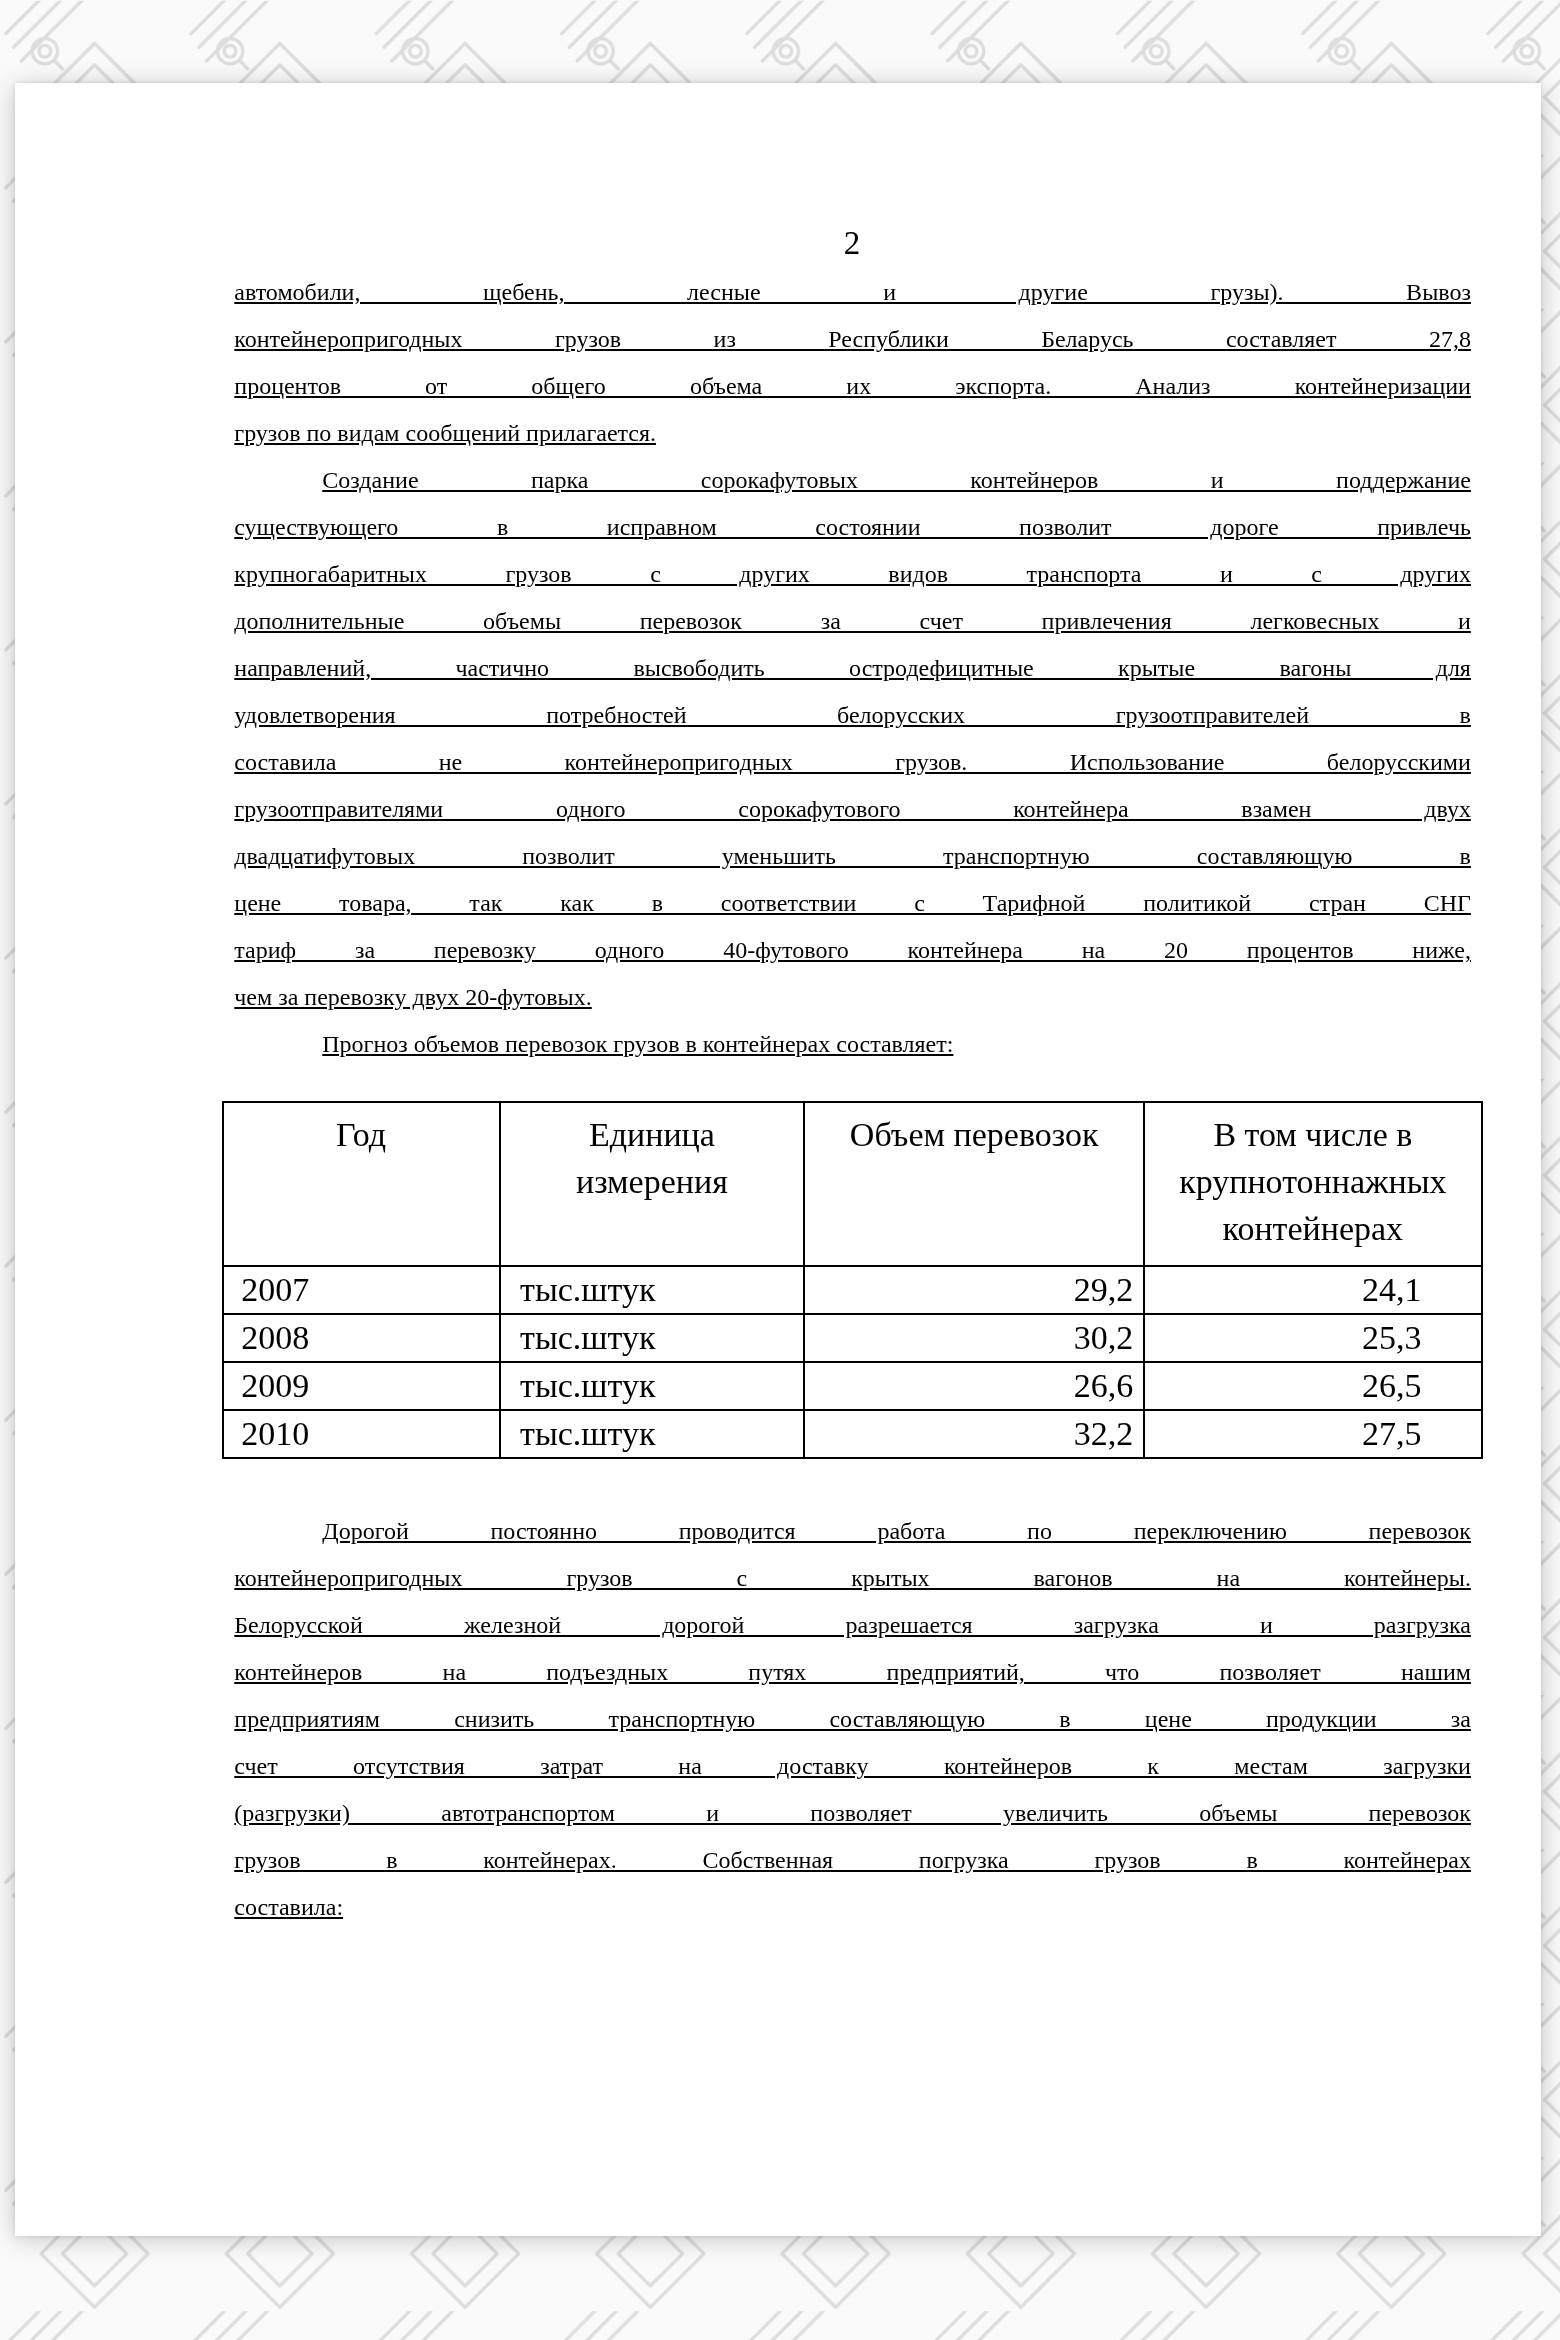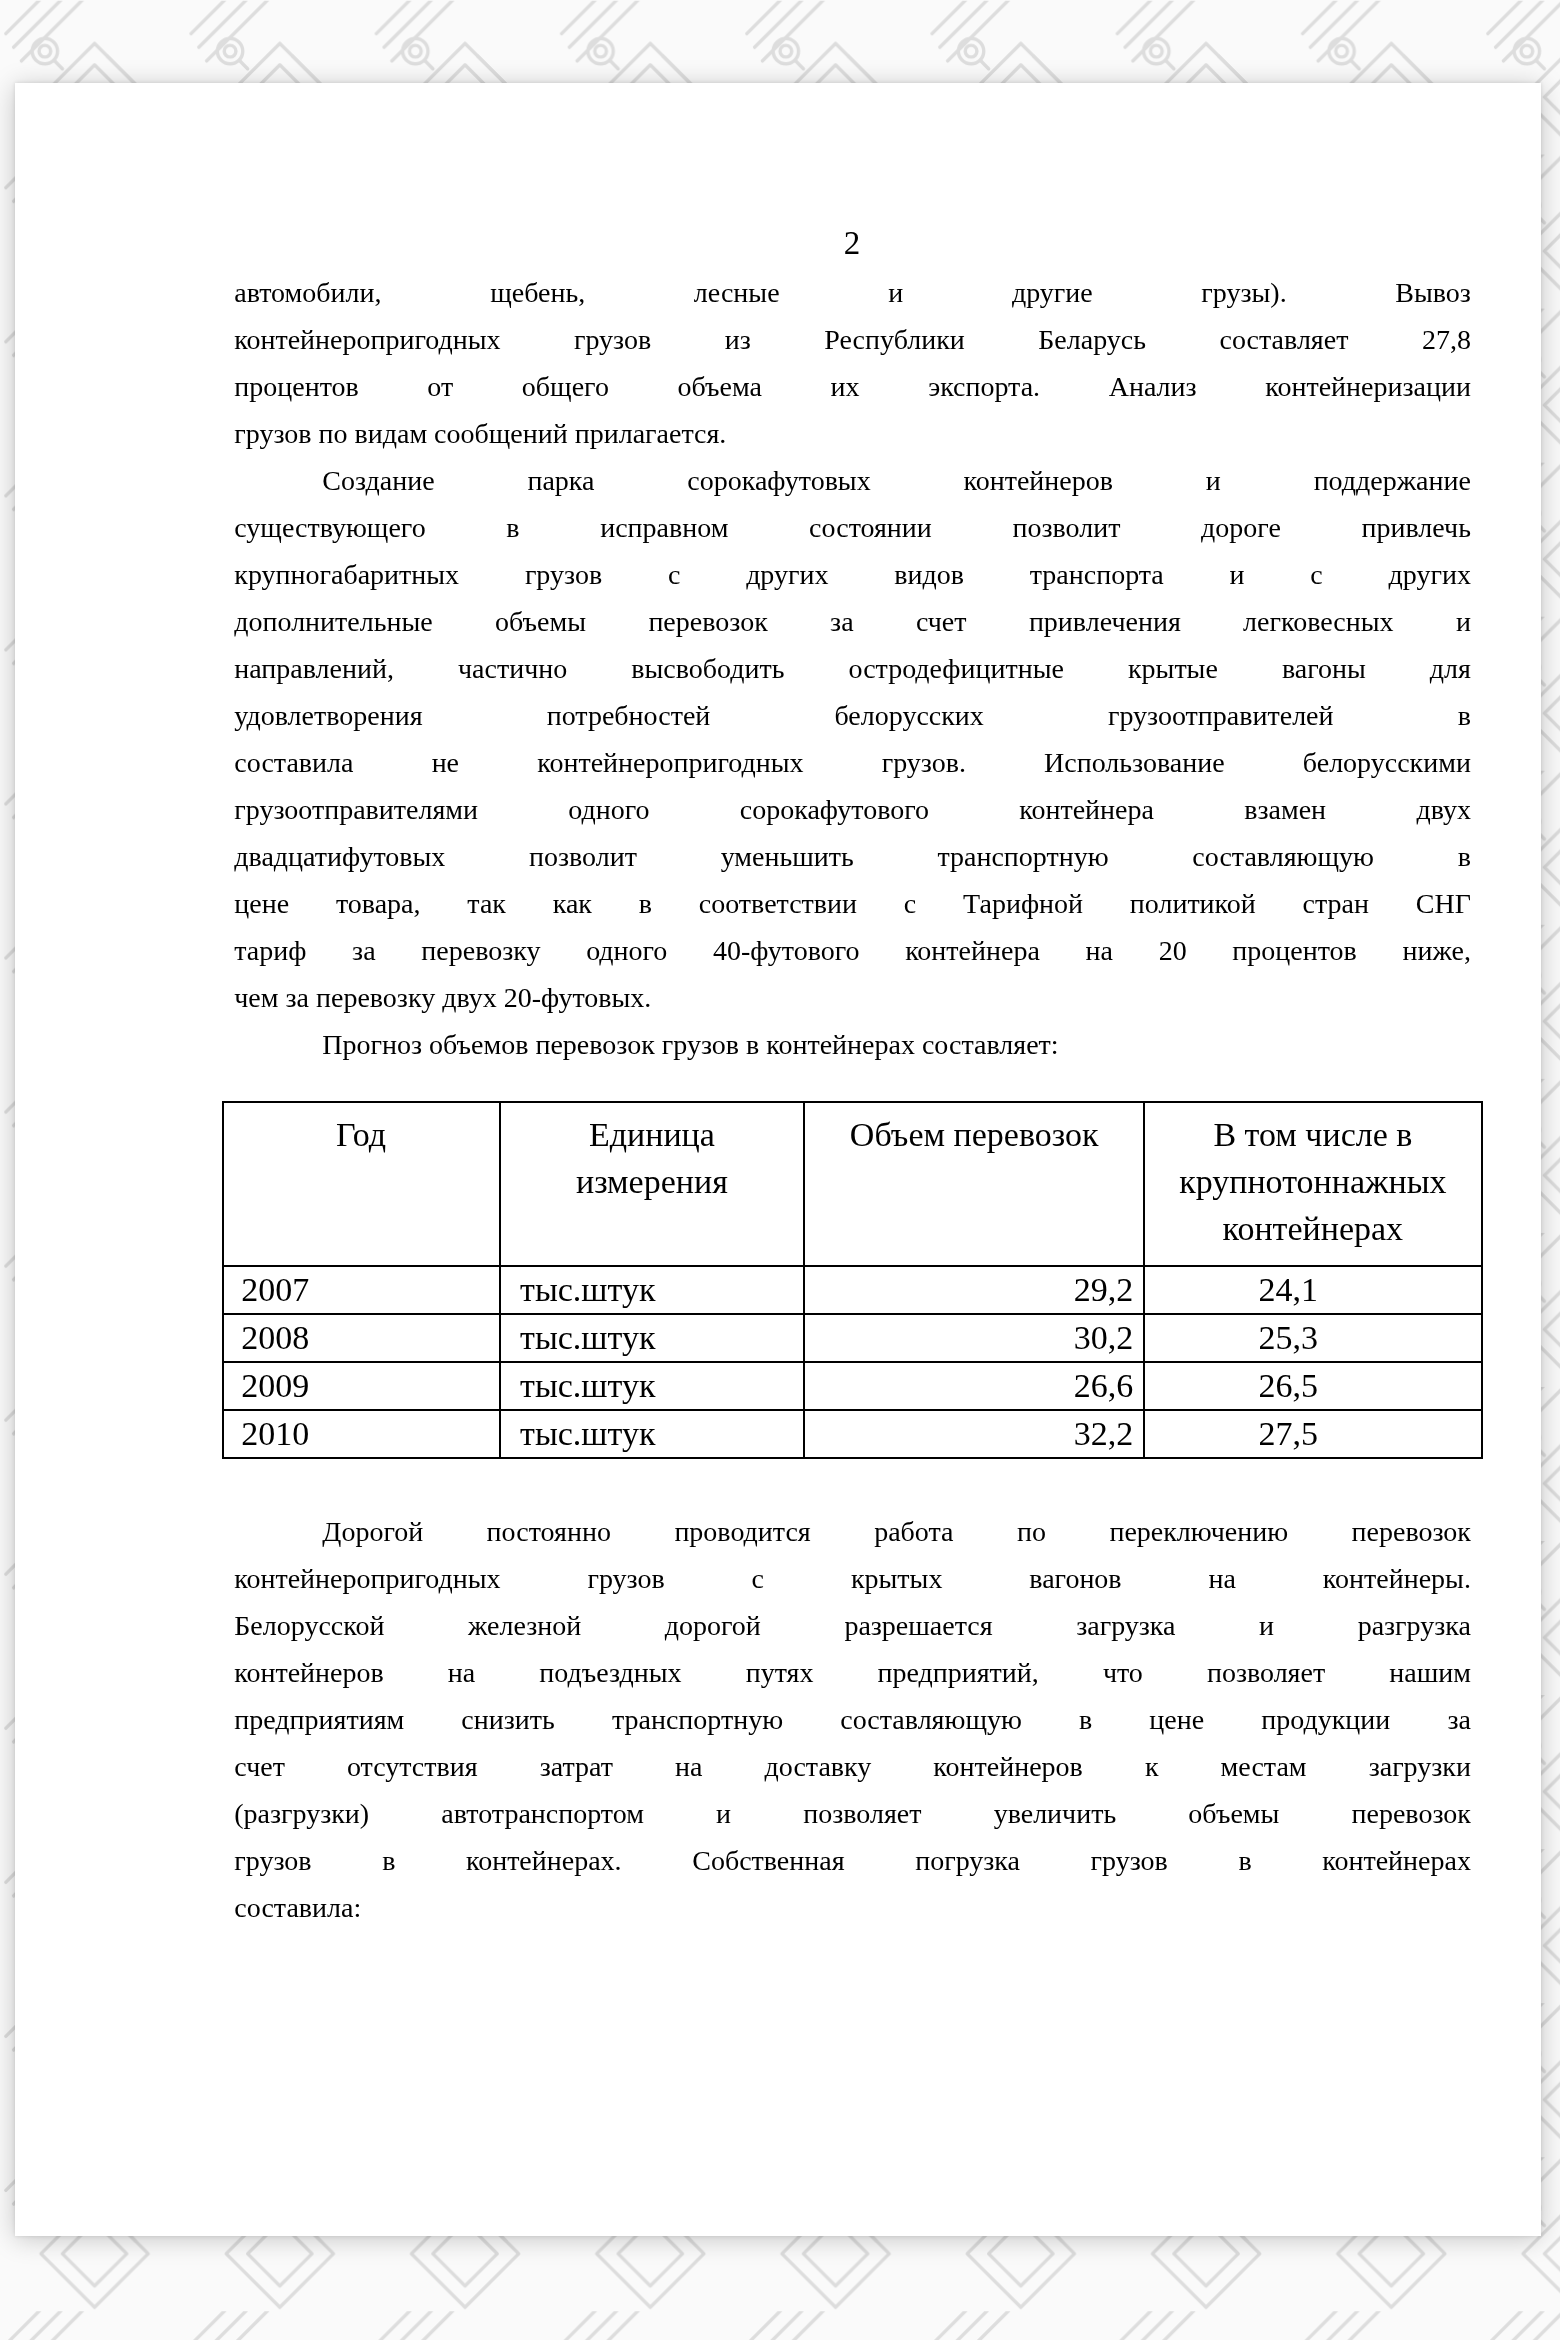--- a/index.html
+++ b/index.html
@@ -16,23 +16,23 @@
     box-shadow:0 2.9px 25px rgba(0,0,0,0.22), 0 0 3.9px rgba(0,0,0,0.12);
   }
   .content{
     position:absolute;left:207px;top:137px;width:1261px;
   }
   .page-number{
     text-align:center;font-size:33px;line-height:47px;margin-bottom:2px;
   }
   .paragraph{margin:0;}
   .line{
-    font-size:28px;line-height:47px;height:47px;overflow:hidden;
+    font-size:24px;line-height:47px;height:47px;overflow:hidden;
     text-align:justify;
-    padding-left:12.7px;padding-right:11.7px;
+    padding-left:12.7px;padding-right:11.7px;text-decoration:underline;
   }
   .line.stretch::after{
     content:"";display:inline-block;width:100%;height:0;vertical-align:top;
   }
   .line.indent{text-indent:88px;}
   table.forecast{
     border-collapse:collapse;table-layout:fixed;
     width:1261px;margin-top:33px;
     border:2.9px solid #000;
   }
@@ -48,21 +48,21 @@
   table.forecast th{
     vertical-align:top;text-align:center;
     line-height:47px;padding:7.8px 13.7px 13.7px;
   }
   table.forecast td{
     height:46px;vertical-align:middle;padding:0 9.8px;
   }
   table.forecast td:nth-child(1){text-align:left;padding-left:17.6px;}
   table.forecast td:nth-child(2){text-align:left;padding-left:19.5px;}
   table.forecast td:nth-child(3){text-align:right;}
-  table.forecast td:nth-child(4){text-align:center;padding-right:59px;border-radius:13px;}
+  table.forecast td:nth-child(4){text-align:right;padding-right:59px;border-radius:13px;}
   .after-table{margin-top:49px;}
 </style>
 </head>
 <body>
 
 <svg class="bg-svg" width="1560" height="2341" aria-hidden="true" viewBox="0 0 1600 2400">
   <defs>
     <pattern id="bgpat" width="190" height="158" patternUnits="userSpaceOnUse">
       <g stroke="#dddddd" stroke-width="3.5" fill="none" stroke-linecap="round" stroke-linejoin="round">
 

